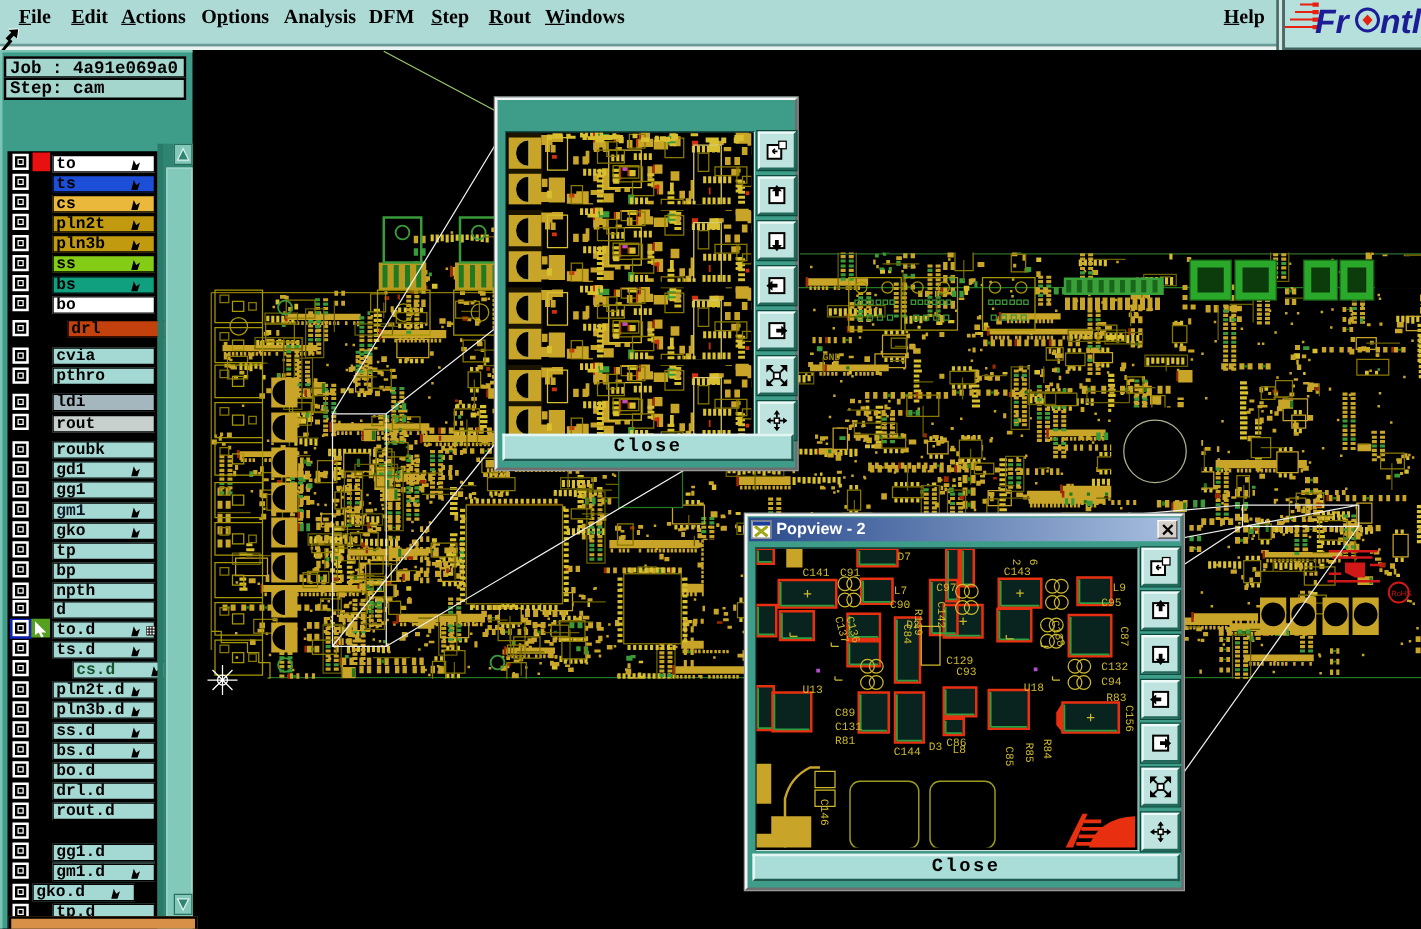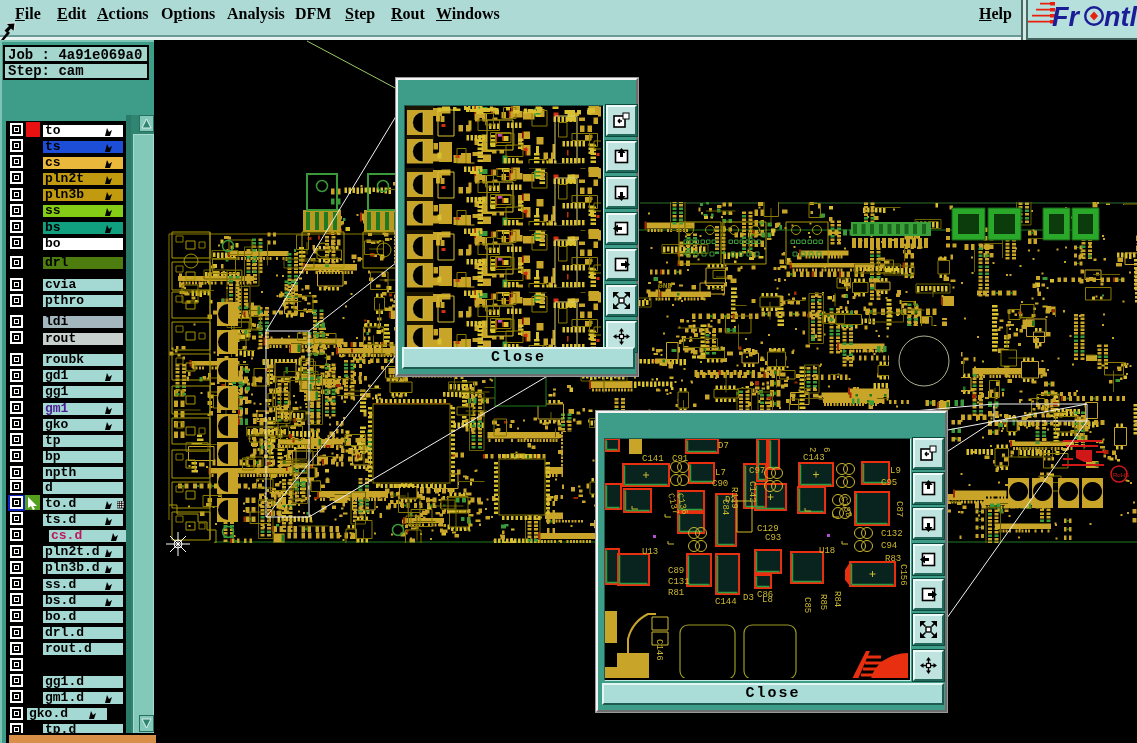--- a/index.html
+++ b/index.html
@@ -264,21 +264,21 @@
         <div style="width:3px;height:3px;border:1.5px solid #fff;margin:1.5px auto"></div>
       </div>
     </div>
 <div style="position:absolute;left:40px;top:194.6px;width:82px;height:14px;background:#ffffff;border:1px solid #000;box-sizing:border-box;font:bold 13px 'Liberation Mono',monospace;line-height:12px;padding-left:2px;color:#000">bo</div>
 
 <div style="position:absolute;left:6px;top:213px;width:15px;height:15px;background:#000;padding:1px">
       <div style="width:9px;height:9px;border:2px solid #fff;background:#000;margin:0 auto">
         <div style="width:3px;height:3px;border:1.5px solid #fff;margin:1.5px auto"></div>
       </div>
     </div>
-<div style="position:absolute;left:40px;top:214.1px;width:82px;height:14px;background:#4d7c0f;border:1px solid #000;box-sizing:border-box;font:bold 13px 'Liberation Mono',monospace;line-height:12px;padding-left:2px;color:#000">drl</div>
+<div style="position:absolute;left:52px;top:214.1px;width:82px;height:14px;background:#c2410c;border:1px solid #000;box-sizing:border-box;font:bold 13px 'Liberation Mono',monospace;line-height:12px;padding-left:2px;color:#000">drl</div>
 
 <div style="position:absolute;left:6px;top:235px;width:15px;height:15px;background:#000;padding:1px">
       <div style="width:9px;height:9px;border:2px solid #fff;background:#000;margin:0 auto">
         <div style="width:3px;height:3px;border:1.5px solid #fff;margin:1.5px auto"></div>
       </div>
     </div>
 <div style="position:absolute;left:40px;top:236.2px;width:82px;height:14px;background:#a4d8d2;border:1px solid #000;box-sizing:border-box;font:bold 13px 'Liberation Mono',monospace;line-height:12px;padding-left:2px;color:#000">cvia</div>
 
 <div style="position:absolute;left:6px;top:251px;width:15px;height:15px;background:#000;padding:1px">
       <div style="width:9px;height:9px;border:2px solid #fff;background:#000;margin:0 auto">
@@ -322,21 +322,21 @@
         <div style="width:3px;height:3px;border:1.5px solid #fff;margin:1.5px auto"></div>
       </div>
     </div>
 <div style="position:absolute;left:40px;top:343.3px;width:82px;height:14px;background:#a4d8d2;border:1px solid #000;box-sizing:border-box;font:bold 13px 'Liberation Mono',monospace;line-height:12px;padding-left:2px;color:#000">gg1</div>
 
 <div style="position:absolute;left:6px;top:358px;width:15px;height:15px;background:#000;padding:1px">
       <div style="width:9px;height:9px;border:2px solid #fff;background:#000;margin:0 auto">
         <div style="width:3px;height:3px;border:1.5px solid #fff;margin:1.5px auto"></div>
       </div>
     </div>
-<div style="position:absolute;left:40px;top:359.5px;width:82px;height:14px;background:#a4d8d2;border:1px solid #000;box-sizing:border-box;font:bold 13px 'Liberation Mono',monospace;line-height:12px;padding-left:2px;color:#4c1d95">gm1<svg width="9" height="10" viewBox="0 0 9 10" style="position:absolute;right:10px;top:2px">
+<div style="position:absolute;left:40px;top:359.5px;width:82px;height:14px;background:#a4d8d2;border:1px solid #000;box-sizing:border-box;font:bold 13px 'Liberation Mono',monospace;line-height:12px;padding-left:2px;color:#0f172a">gm1<svg width="9" height="10" viewBox="0 0 9 10" style="position:absolute;right:10px;top:2px">
         <path d="M1,9 L3,1 L5,5 L8,3 L6,9 z" fill="#000"></path>
       </svg></div>
 
 <div style="position:absolute;left:6px;top:374px;width:15px;height:15px;background:#000;padding:1px">
       <div style="width:9px;height:9px;border:2px solid #fff;background:#000;margin:0 auto">
         <div style="width:3px;height:3px;border:1.5px solid #fff;margin:1.5px auto"></div>
       </div>
     </div>
 <div style="position:absolute;left:40px;top:375.6px;width:82px;height:14px;background:#a4d8d2;border:1px solid #000;box-sizing:border-box;font:bold 13px 'Liberation Mono',monospace;line-height:12px;padding-left:2px;color:#000">gko<svg width="9" height="10" viewBox="0 0 9 10" style="position:absolute;right:10px;top:2px">
         <path d="M1,9 L3,1 L5,5 L8,3 L6,9 z" fill="#000"></path>
@@ -391,21 +391,21 @@
     </div>
 <div style="position:absolute;left:40px;top:470.7px;width:82px;height:14px;background:#a4d8d2;border:1px solid #000;box-sizing:border-box;font:bold 13px 'Liberation Mono',monospace;line-height:12px;padding-left:2px;color:#000">ts.d<svg width="9" height="10" viewBox="0 0 9 10" style="position:absolute;right:10px;top:2px">
         <path d="M1,9 L3,1 L5,5 L8,3 L6,9 z" fill="#000"></path>
       </svg></div>
 
 <div style="position:absolute;left:6px;top:485px;width:15px;height:15px;background:#000;padding:1px">
       <div style="width:9px;height:9px;border:2px solid #fff;background:#000;margin:0 auto">
         <div style="width:3px;height:3px;border:1.5px solid #fff;margin:1.5px auto"></div>
       </div>
     </div>
-<div style="position:absolute;left:46px;top:486.9px;width:82px;height:14px;background:#a4d8d2;border:1px solid #000;box-sizing:border-box;font:bold 13px 'Liberation Mono',monospace;line-height:12px;padding-left:2px;color:#be185d">cs.d<svg width="9" height="10" viewBox="0 0 9 10" style="position:absolute;right:10px;top:2px">
+<div style="position:absolute;left:56px;top:486.9px;width:82px;height:14px;background:#a4d8d2;border:1px solid #000;box-sizing:border-box;font:bold 13px 'Liberation Mono',monospace;line-height:12px;padding-left:2px;color:#14532d">cs.d<svg width="9" height="10" viewBox="0 0 9 10" style="position:absolute;right:10px;top:2px">
         <path d="M1,9 L3,1 L5,5 L8,3 L6,9 z" fill="#000"></path>
       </svg></div>
 
 <div style="position:absolute;left:6px;top:502px;width:15px;height:15px;background:#000;padding:1px">
       <div style="width:9px;height:9px;border:2px solid #fff;background:#000;margin:0 auto">
         <div style="width:3px;height:3px;border:1.5px solid #fff;margin:1.5px auto"></div>
       </div>
     </div>
 <div style="position:absolute;left:40px;top:503.1px;width:82px;height:14px;background:#a4d8d2;border:1px solid #000;box-sizing:border-box;font:bold 13px 'Liberation Mono',monospace;line-height:12px;padding-left:2px;color:#000">pln2t.d<svg width="9" height="10" viewBox="0 0 9 10" style="position:absolute;right:10px;top:2px">
         <path d="M1,9 L3,1 L5,5 L8,3 L6,9 z" fill="#000"></path>
@@ -638,20 +638,30 @@
         <path d="M8.5,0 L11,3.5 L6,3.5 z M8.5,17 L11,13.5 L6,13.5 z M0,8.5 L3.5,6 L3.5,11 z M17,8.5 L13.5,6 L13.5,11 z" fill="#000"></path>
         <path d="M8.5,3 L8.5,6 M8.5,14 L8.5,11 M3,8.5 L6,8.5 M14,8.5 L11,8.5" stroke="#000" stroke-width="1.4"></path>
       </svg>
     </div>
 
 <div style="position:absolute;left:4px;bottom:5px;width:233px;height:22px;background:#aadcd8;border:2px solid;border-color:#e4f6f3 #1e5a4e #1e5a4e #e4f6f3;box-sizing:border-box;text-align:center;font:bold 15px 'Liberation Mono',monospace;color:#000;line-height:18px;letter-spacing:2px">Close</div>
 </div>
 
 <div style="position:absolute;left:596px;top:411px;width:351px;height:301px;background:#3d9d89;border:2px solid;border-color:#f4f4f4 #6e6e6e #6e6e6e #f4f4f4;box-shadow:0 0 0 1px #9a9a9a;box-sizing:border-box">
 
+<div style="position:absolute;left:1px;top:1px;right:1px;height:19px;background:linear-gradient(to right,#2a4a8c,#a8c0e0)">
+<div style="position:absolute;left:2px;top:1.5px;width:16px;height:15px;background:#fff;border:1px solid #808080;box-sizing:border-box"><svg width="14" height="13">
+          <rect x="0" y="0" width="14" height="3.5" fill="#1c3c9c"></rect>
+          <path d="M2,4 L12,12 M12,4 L2,12" stroke="#a0a818" stroke-width="2.4"></path>
+        </svg></div>
+<div style="position:absolute;left:22px;top:1px;font:bold 13px 'Liberation Sans',sans-serif;color:#fff">Popview - 2</div>
+<div style="position:absolute;right:2px;top:1.5px;width:16px;height:15px;background:#d4d0c8;border:1px solid;border-color:#fff #404040 #404040 #fff;box-sizing:border-box;text-align:center"><svg width="13" height="12">
+          <path d="M2.5,2 L10,9.5 M10,2 L2.5,9.5" stroke="#000" stroke-width="1.8"></path>
+        </svg></div>
+</div>
 
 <div style="position:absolute;left:6px;top:25px;width:305px;height:241px;border:1px solid;border-color:#1e5a4e #bfe8e0 #bfe8e0 #1e5a4e;background:#000;overflow:hidden"><svg width="303" height="239" viewBox="0 0 303 239">
         <g>
 <path fill="#c8a428" d="M24 0h13v15h-13z"></path>
 <path fill="#09231f" d="M81 0h32v14h-32zM0 0h14v12h-14zM18 25h46v22h-46zM84 24h25v20h-25zM139 25h22v44h-22zM194 24h34v23h-34zM257 23h27v22h-27zM152 0h10v42h-10zM164 0h10v30h-10zM0 45h16v25h-16zM19 50h27v23h-27zM73 52h26v20h-26zM73 74h26v20h-26zM111 55h20v52h-20zM150 45h31v26h-31zM193 48h27v26h-27zM250 53h34v33h-34zM0 110h14v35h-14zM13 115h31v31h-31zM82 115h24v32h-24zM111 115h23v40h-23zM150 111h26v23h-26zM150 136h16v13h-16zM186 113h32v31h-32zM245 123h45v24h-45z"></path>
 <path fill="#b050d0" d="M48 96h3v3h-3zM222 95h3v3h-3z"></path>
 <path fill="none" stroke="#e83010" stroke-width="2" d="M81 0h32v14h-32zM0 0h14v12h-14zM18 25h46v22h-46zM84 24h25v20h-25zM139 25h22v44h-22zM194 24h34v23h-34zM257 23h27v22h-27zM152 0h10v42h-10zM164 0h10v30h-10zM0 45h16v25h-16zM19 50h27v23h-27zM73 52h26v20h-26zM73 74h26v20h-26zM111 55h20v52h-20zM150 45h31v26h-31zM193 48h27v26h-27zM250 53h34v33h-34zM0 110h14v35h-14zM13 115h31v31h-31zM82 115h24v32h-24zM111 115h23v40h-23zM150 111h26v23h-26zM150 136h16v13h-16zM186 113h32v31h-32zM245 123h45v24h-45z"></path>
 <path fill="none" stroke="#2f9e40" stroke-width="1.5" d="M82.5 12.5L111.5 12.5M82.5 1.5L82.5 12.5M1.5 10.5L12.5 10.5M1.5 1.5L1.5 10.5M19.5 45.5L62.5 45.5M19.5 26.5L19.5 45.5M85.5 42.5L107.5 42.5M85.5 25.5L85.5 42.5M140.5 67.5L159.5 67.5M140.5 26.5L140.5 67.5M195.5 45.5L226.5 45.5M195.5 25.5L195.5 45.5M258.5 43.5L282.5 43.5M258.5 24.5L258.5 43.5M153.5 40.5L160.5 40.5M153.5 1.5L153.5 40.5M165.5 28.5L172.5 28.5M165.5 1.5L165.5 28.5M1.5 68.5L14.5 68.5M1.5 46.5L1.5 68.5M20.5 71.5L44.5 71.5M20.5 51.5L20.5 71.5M74.5 70.5L97.5 70.5M74.5 53.5L74.5 70.5M74.5 92.5L97.5 92.5M74.5 75.5L74.5 92.5M112.5 105.5L129.5 105.5M112.5 56.5L112.5 105.5M151.5 69.5L179.5 69.5M151.5 46.5L151.5 69.5M194.5 72.5L218.5 72.5M194.5 49.5L194.5 72.5M251.5 84.5L282.5 84.5M251.5 54.5L251.5 84.5M1.5 143.5L12.5 143.5M1.5 111.5L1.5 143.5M14.5 144.5L42.5 144.5M14.5 116.5L14.5 144.5M83.5 145.5L104.5 145.5M83.5 116.5L83.5 145.5M112.5 153.5L132.5 153.5M112.5 116.5L112.5 153.5M151.5 132.5L174.5 132.5M151.5 112.5L151.5 132.5M151.5 147.5L164.5 147.5M151.5 137.5L151.5 147.5M187.5 142.5L216.5 142.5M187.5 114.5L187.5 142.5M246.5 145.5L288.5 145.5M246.5 124.5L246.5 145.5"></path>
 <path fill="none" stroke="#cdb92e" stroke-width="1" d="M38 36L44 36M41 33L41 39M208 35.5L214 35.5M211 32.5L211 38.5M132 62h15v31h-15zM162.5 58L168.5 58M165.5 55L165.5 61M264.5 135L270.5 135M267.5 132L267.5 138"></path>
 <circle cx="71" cy="28" r="5.5" fill="none" stroke="#cdb92e" stroke-width="1"></circle>

